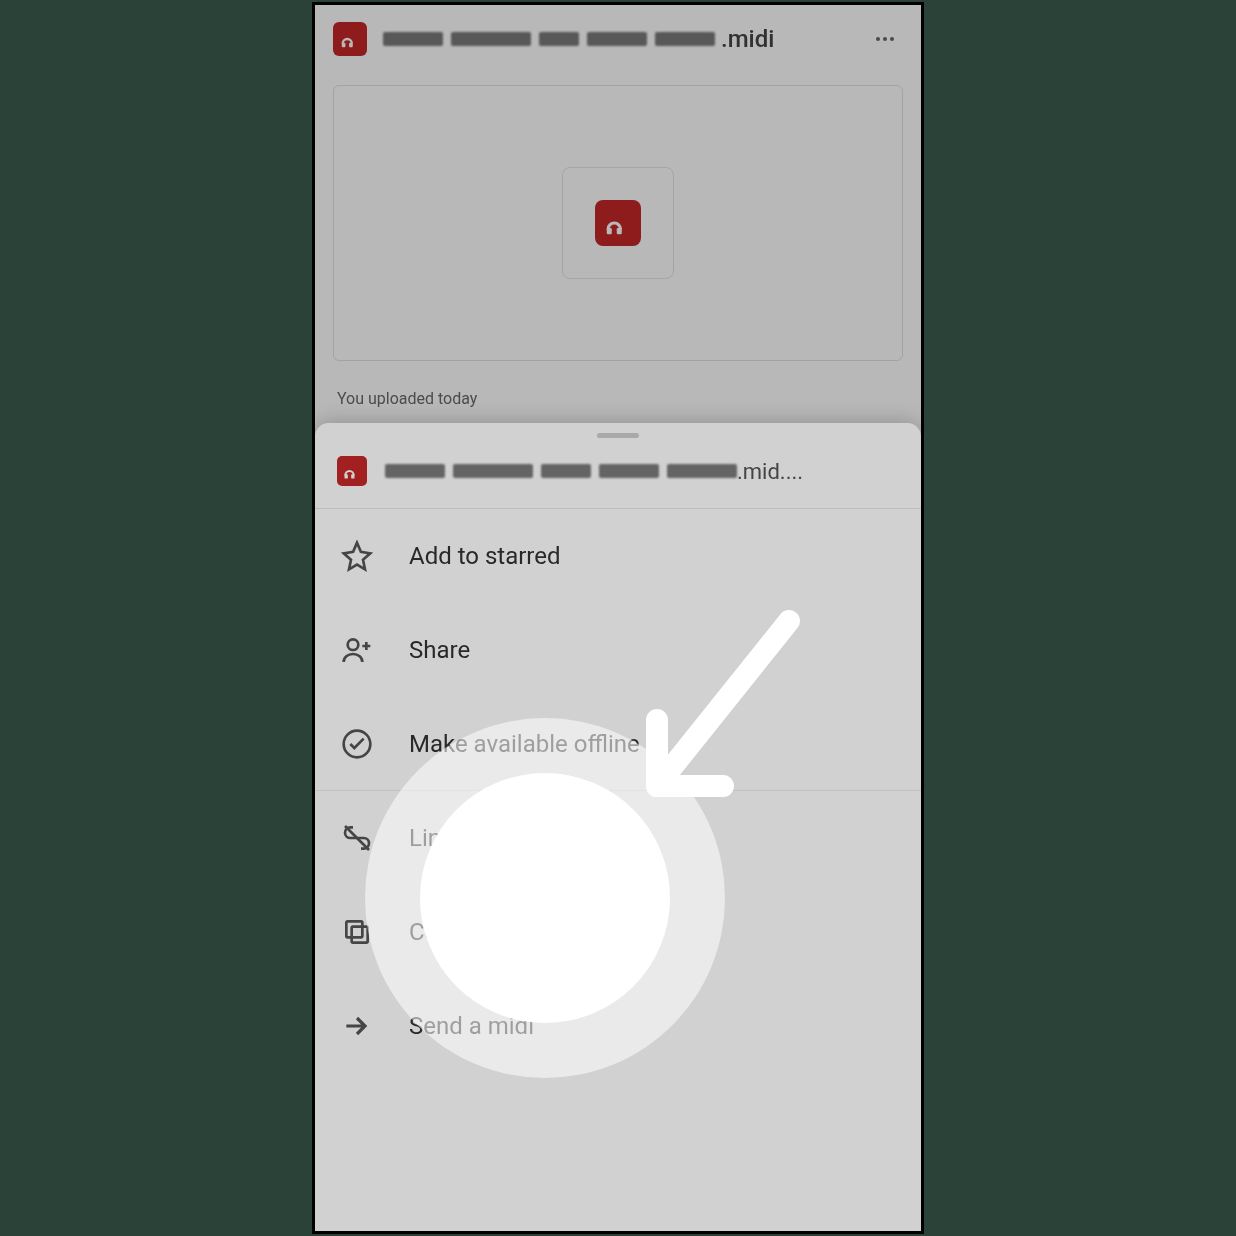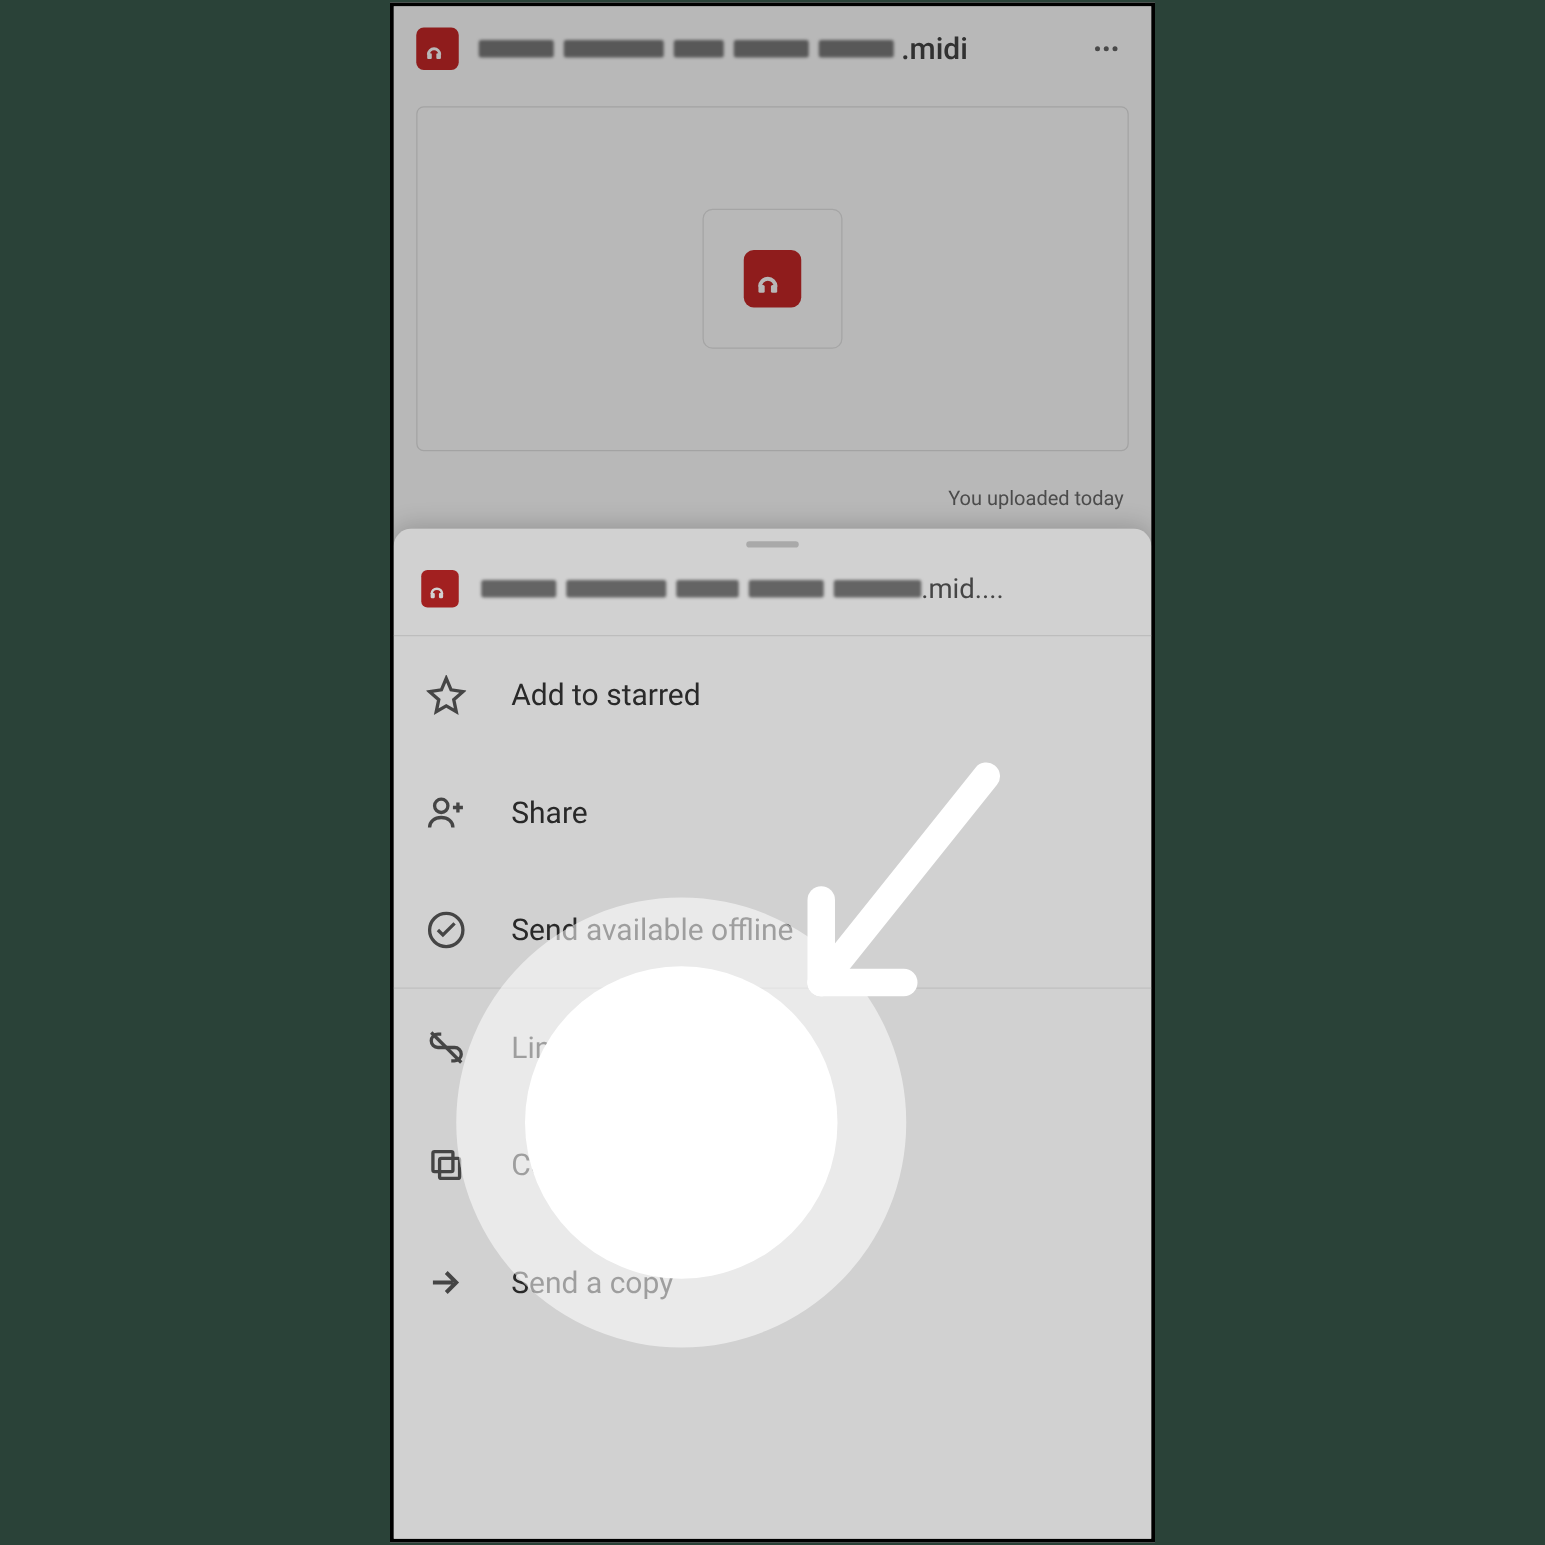--- a/index.html
+++ b/index.html
@@ -12,21 +12,20 @@
     align-items: flex-start;
   }
   .phone-frame {
     width: 612px;
     height: 1232px;
     margin-top: 2px;
     background: #fff;
     border: 3px solid #000;
     position: relative;
     overflow: hidden;
-    text-align: right;
   }
   
   .dim {
     position: absolute;
     inset: 0;
     background: rgba(0,0,0,0.28);
     z-index: 5;
     pointer-events: none;
   }
   
@@ -290,21 +289,21 @@
         </span>
         <span class="label">Share</span>
       </li>
       <li class="divider-after">
         <span class="icon">
           <svg viewBox="0 0 24 24" fill="none" stroke="currentColor" stroke-width="2">
               <circle cx="12" cy="12" r="10"></circle>
               <path d="M7 12l3 3 7-7"></path>
             </svg>
         </span>
-        <span class="label">Send available offline</span>
+        <span class="label">Make available offline</span>
       </li>
       <li>
         <span class="icon">
           <svg viewBox="0 0 24 24" fill="none" stroke="currentColor" stroke-width="2">
               <path d="M9 12H7a4 4 0 0 1 0-8h2M15 12h2a4 4 0 0 1 0 8h-2M8 12h8"></path>
               <path d="M3 3l18 18"></path>
             </svg>
         </span>
         <span class="label">Link sharing off</span>
       </li>
@@ -316,21 +315,21 @@
             </svg>
         </span>
         <span class="label">Copy link</span>
       </li>
       <li>
         <span class="icon">
           <svg viewBox="0 0 24 24" fill="none" stroke="currentColor" stroke-width="2.4">
               <path d="M4 12h12M12 6l6 6-6 6"></path>
             </svg>
         </span>
-        <span class="label">Send a copy</span>
+        <span class="label">Send a midi</span>
       </li>
     </ul>
 
     <div class="sheet-dim"></div>
     <div class="spotlight-outer"></div>
     <div class="spotlight-inner"></div>
 
     <div class="arrow">
       <svg viewBox="0 0 200 200">
         <path d="M160 20 L40 170" stroke="#fff" stroke-width="20" stroke-linecap="round"></path>

